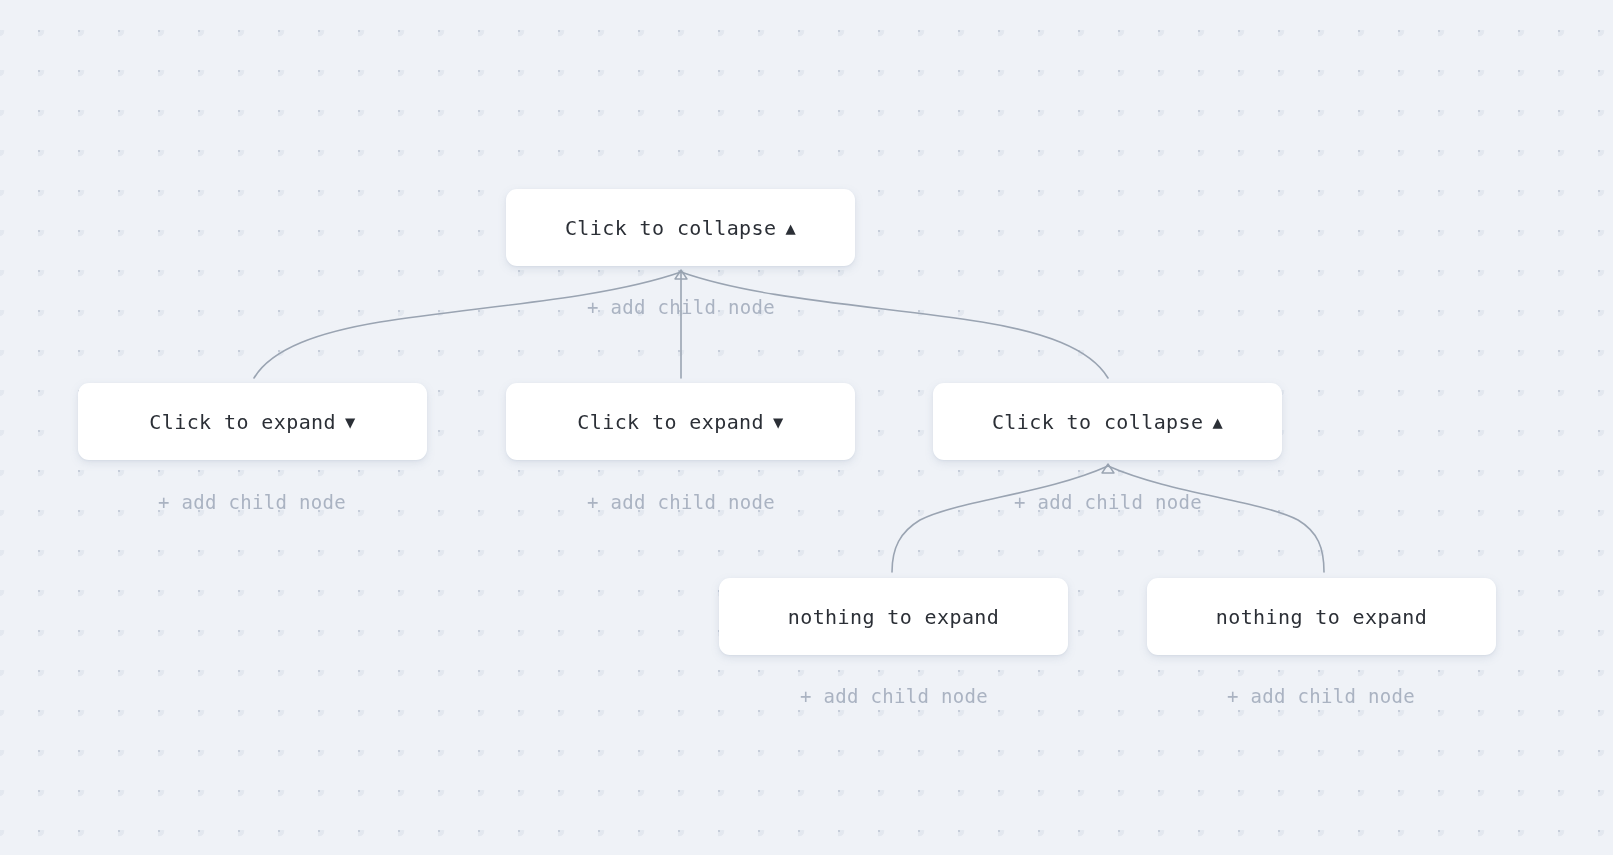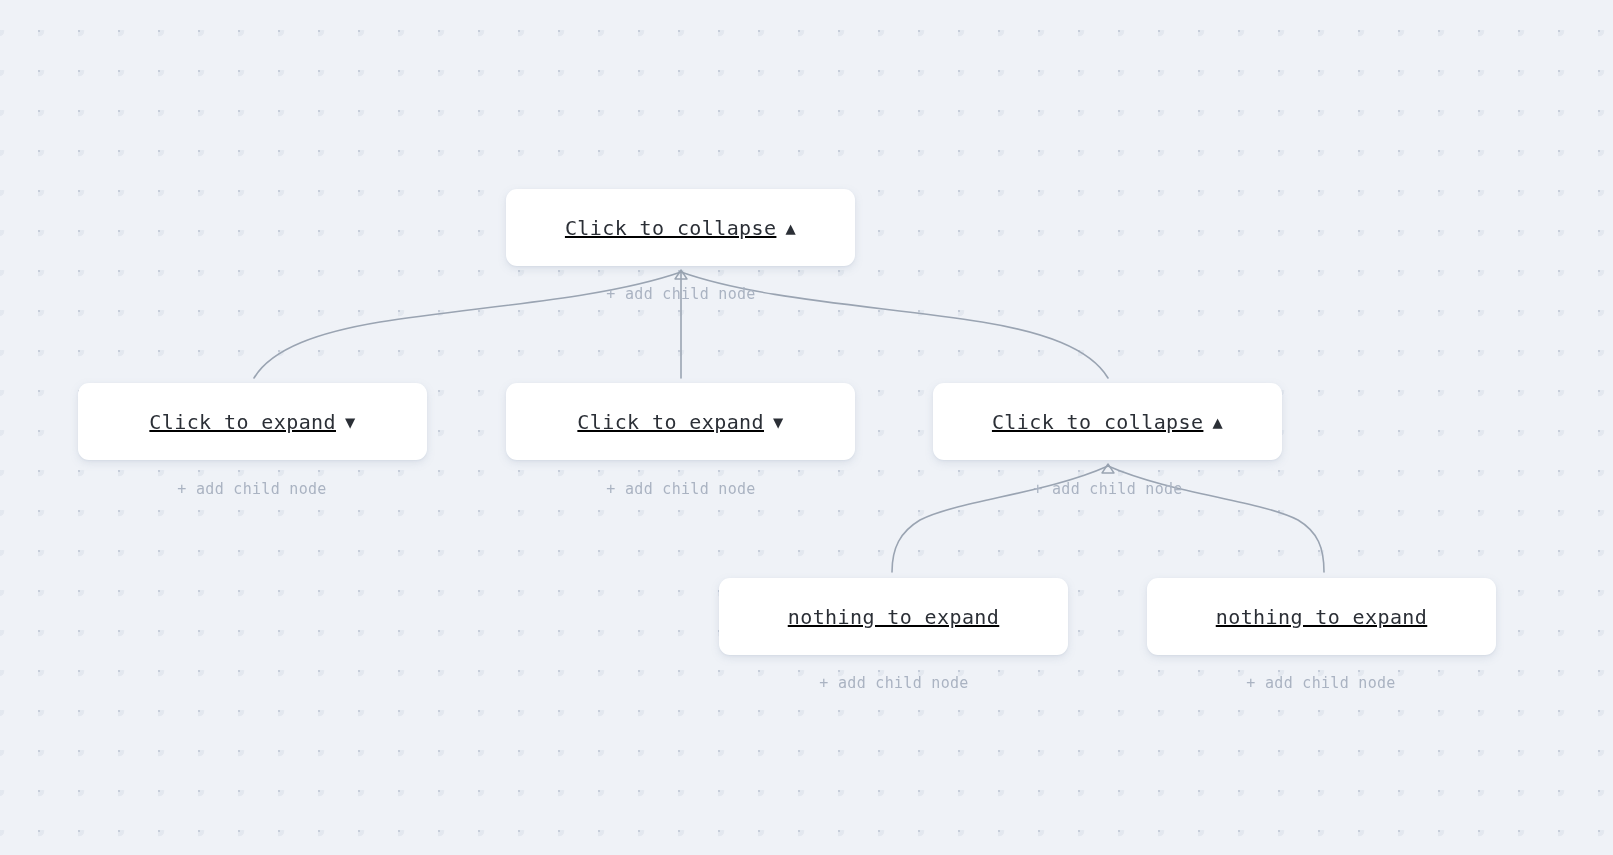--- a/index.html
+++ b/index.html
@@ -42,21 +42,20 @@
     box-sizing: border-box;
     background: #ffffff;
     border-radius: 11px;
     box-shadow: 0 3px 9px rgba(120,135,165,0.17),
                 0 1px 2px rgba(120,135,165,0.10);
     display: flex;
     align-items: center;
     justify-content: center;
     cursor: pointer;
     z-index: 5;
-    text-decoration: underline;
   }
 
   .node-label {
     font-family: "DejaVu Sans Mono", "Liberation Mono", monospace;
     font-size: 20px;
     color: #2b2f36;
     letter-spacing: 0.4px;
     white-space: nowrap;
     line-height: 1;
   }
@@ -65,29 +64,30 @@
     display: inline-block;
     margin-left: 9px;
     font-size: 17px;
     color: #2b2f36;
     vertical-align: 1px;
   }
 
   .add-child {
     position: absolute;
     font-family: "DejaVu Sans Mono", "Liberation Mono", monospace;
-    font-size: 15px;
+    font-size: 19px;
     color: #aab3c2;
     letter-spacing: 0.3px;
     white-space: nowrap;
     transform: translateX(-50%);
     cursor: pointer;
     z-index: 6;
     line-height: 1;
     user-select: none;
+    margin-top: 11px;
   }
 </style>
 </head>
 <body>
 
 <div id="canvas">
 
   <svg id="edge-layer" viewBox="0 0 1613 855" preserveAspectRatio="none">
       <path d="M 681 272 C 600 300 480 306 380 322 C 320 332 272 348 254 378" fill="none" stroke="#9aa4b2" stroke-width="1.6" stroke-linecap="round"></path>
       <path d="M 681 272 L 681 378" fill="none" stroke="#9aa4b2" stroke-width="1.6" stroke-linecap="round"></path>

